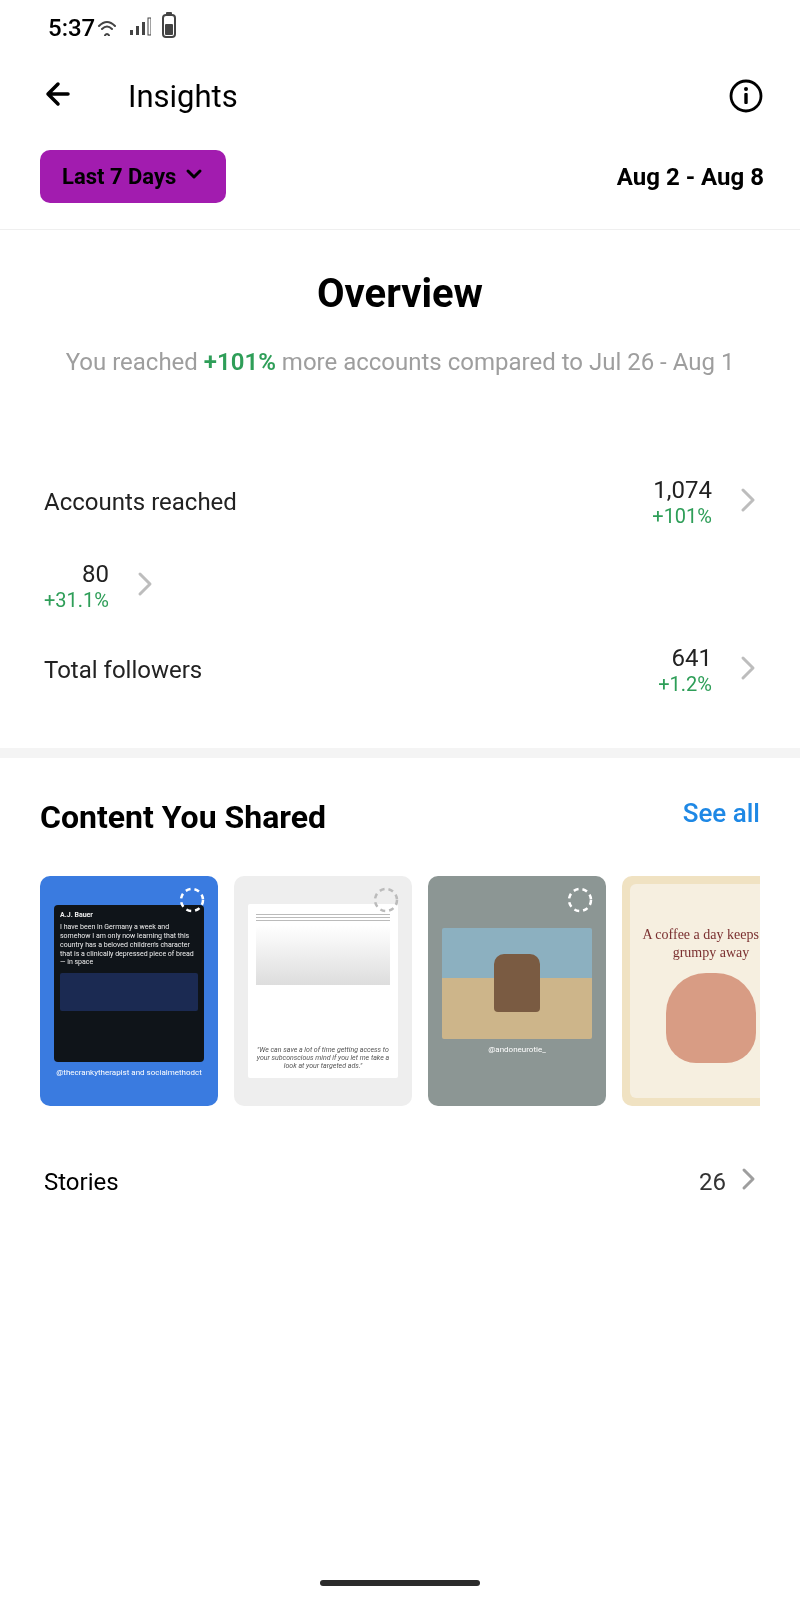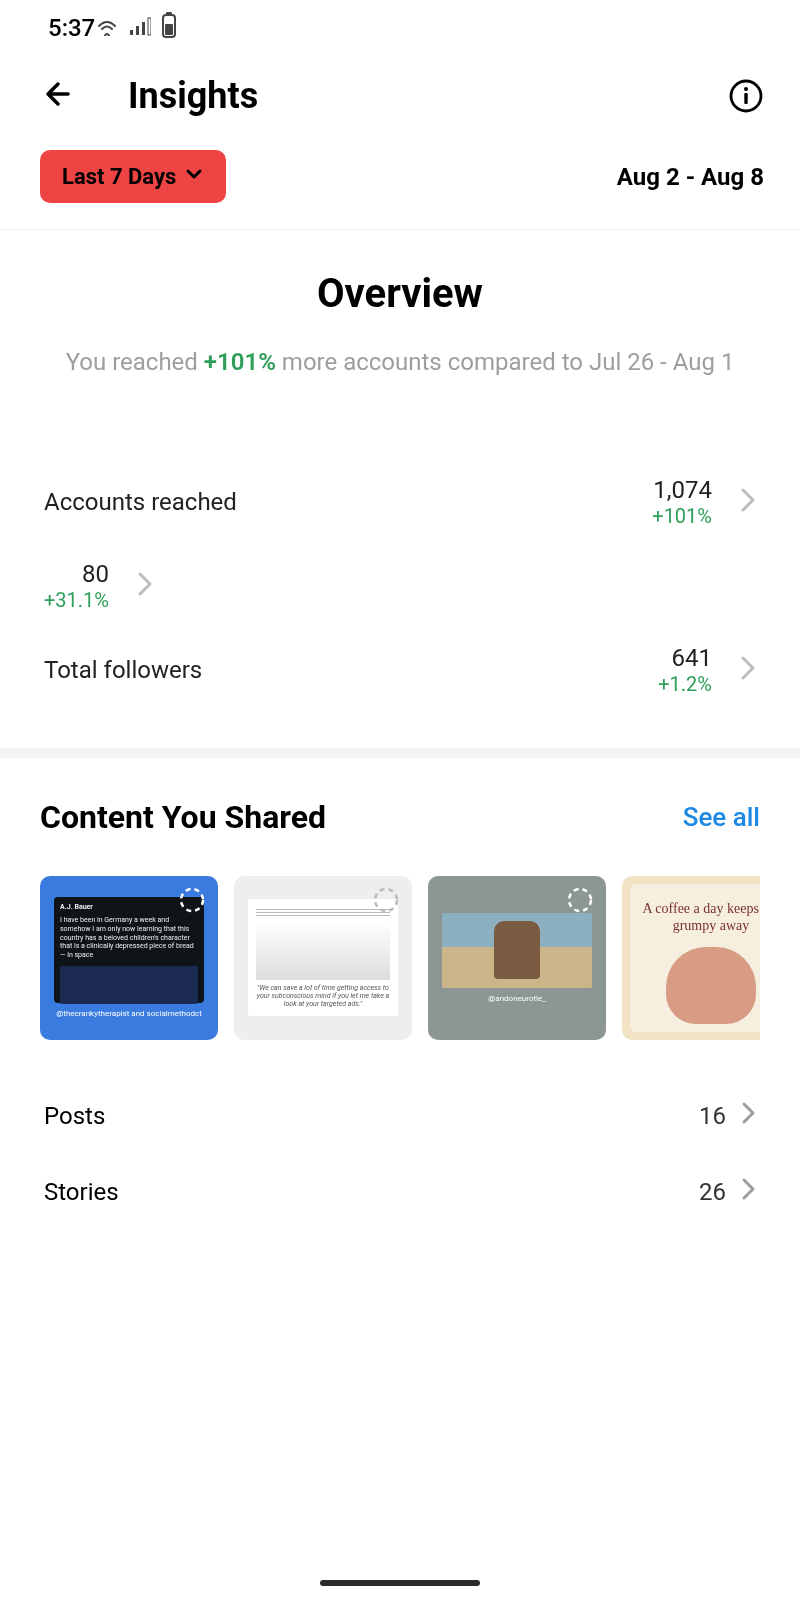--- a/index.html
+++ b/index.html
@@ -19,31 +19,31 @@
       font-size: 24px;
       font-weight: 500;
     }
     .status-right { display: flex; align-items: center; gap: 10px; }
     .header {
       display: flex;
       align-items: center;
       padding: 22px 36px 22px 40px;
       gap: 48px;
     }
-    .page-title { font-size: 36px; font-weight: 700; }
+    .page-title { font-size: 31px; font-weight: 400; }
     .info-btn { margin-left: auto; display: flex; align-items: center; }
     .filter-row {
       display: flex;
       justify-content: space-between;
       align-items: center;
       padding: 10px 36px 26px 40px;
       border-bottom: 1px solid #efefef;
     }
     .pill {
-      background: #ef4444;
+      background: #a21caf;
       border-radius: 10px;
       padding: 14px 22px;
       font-size: 22px;
       font-weight: 700;
       display: flex;
       align-items: center;
       gap: 8px;
     }
     .date-range { font-size: 24px; font-weight: 700; }
     .overview-card {
@@ -75,34 +75,33 @@
     .stat-values { text-align: right; }
     .stat-val { font-size: 24px; color: #222; }
     .stat-change { font-size: 20px; color: #2e9e58; }
     .chev { color: #bdbdbd; margin-left: 8px; }
     .section {
       padding: 40px 40px 0 40px;
     }
     .section-header {
       display: flex;
       justify-content: space-between;
-      align-items: center;
       margin-bottom: 40px;
     }
     .section-title { font-size: 32px; font-weight: 700; }
     .see-all { font-size: 26px; color: #1e88e5; font-weight: 500; }
     .thumbs {
       display: flex;
       gap: 16px;
       margin-bottom: 38px;
       overflow: hidden;
     }
     .thumb {
       width: 178px;
-      height: 164px;
+      height: 230px;
       border-radius: 10px;
       flex-shrink: 0;
       position: relative;
       display: flex;
       flex-direction: column;
       align-items: center;
       justify-content: center;
     }
     .thumb .spinner {
       position: absolute;
@@ -331,29 +330,20 @@
       <div class="handle">@andoneurotie_</div>
     </div>
 
     <div class="thumb thumb-4">
       <div class="bgfloral"></div>
       <div class="text">A coffee a day keeps the grumpy away</div>
       <div class="cat"></div>
     </div>
   </div>
 
-  <div class="list-row">
-    <span class="label">Posts</span>
-    <span class="count">16</span>
-    <span>
-      <svg width="16" height="26" viewBox="0 0 16 26">
-          <path d="M4 4 l9 9 -9 9" fill="none" stroke="#9e9e9e" stroke-width="3" stroke-linecap="round" stroke-linejoin="round"></path>
-        </svg>
-    </span>
-  </div>
 
   <div class="list-row">
     <span class="label">Stories</span>
     <span class="count">26</span>
     <span>
       <svg width="16" height="26" viewBox="0 0 16 26">
           <path d="M4 4 l9 9 -9 9" fill="none" stroke="#9e9e9e" stroke-width="3" stroke-linecap="round" stroke-linejoin="round"></path>
         </svg>
     </span>
   </div>

